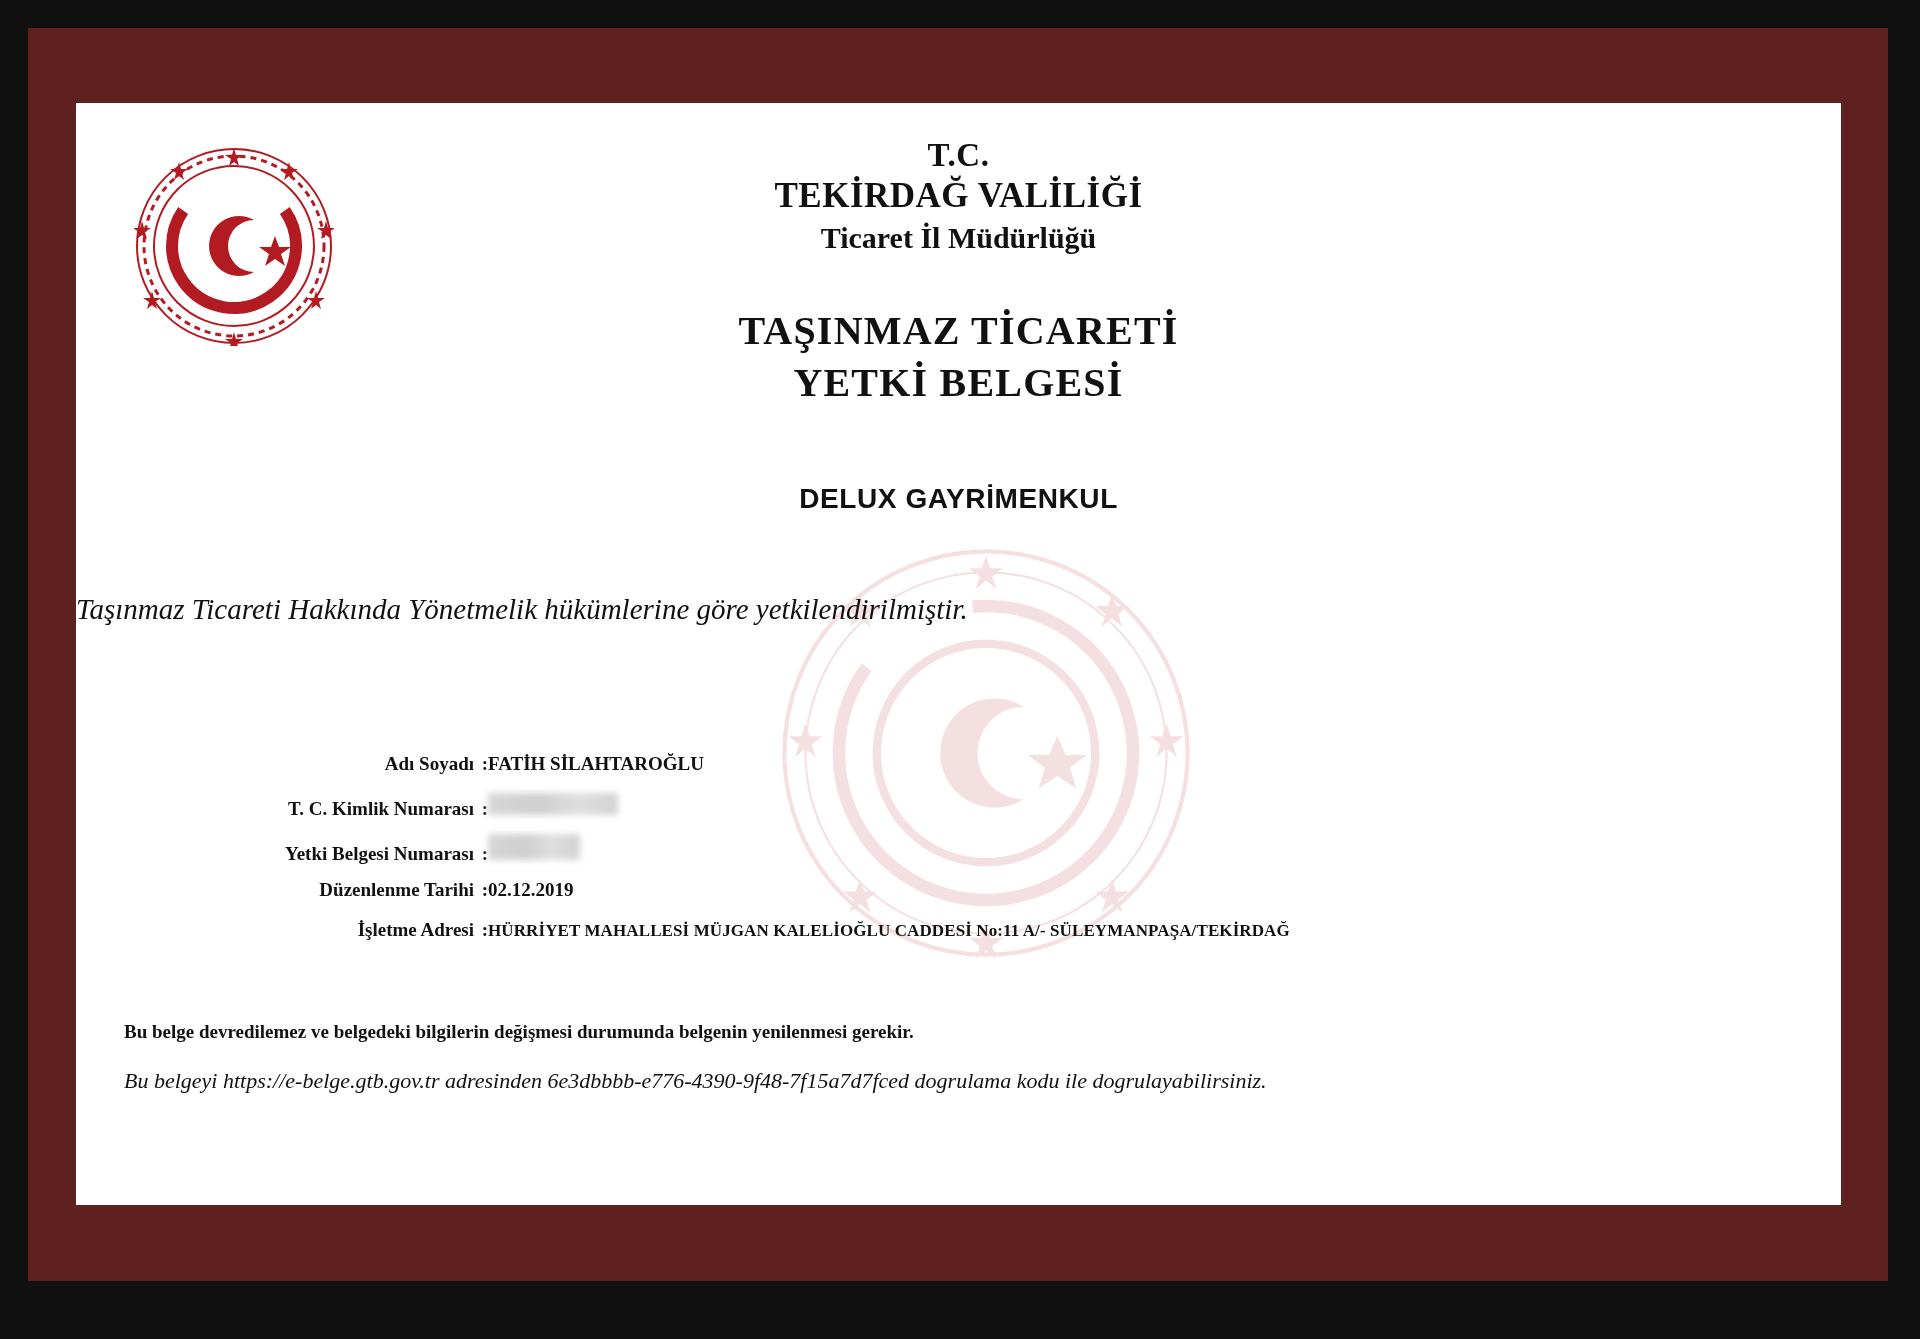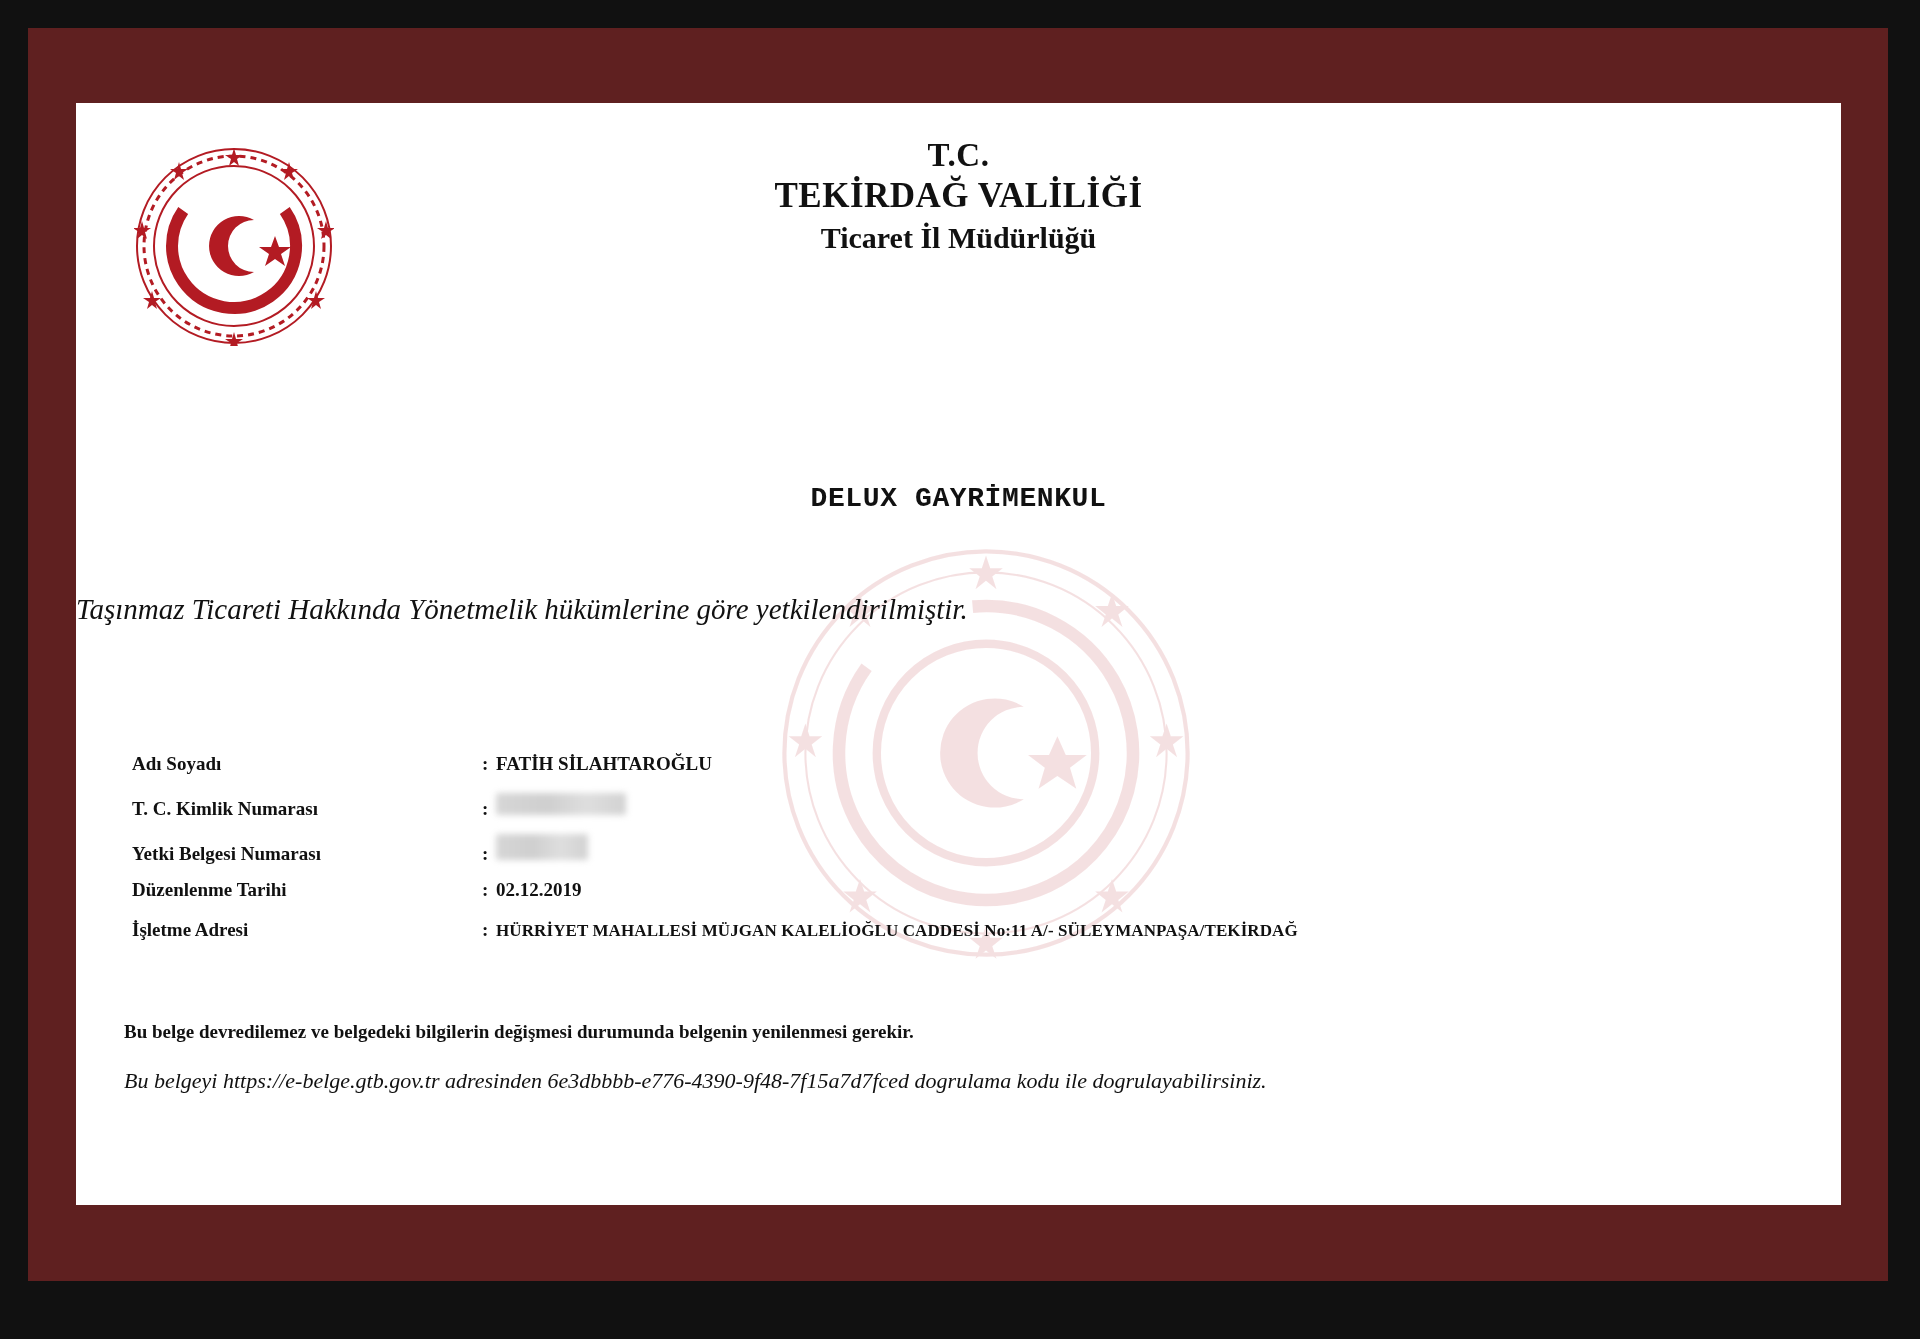--- a/index.html
+++ b/index.html
@@ -106,44 +106,45 @@
     line-height: 1.3;
     color: #111;
   }
 
   .company {
     position: absolute;
     left: 0;
     top: 380px;
     width: 100%;
     text-align: center;
-    font-family: Liberation Mono, monospace;
+    font-family: Liberation Sans, sans-serif;
     font-size: 28px;
     font-weight: bold;
     letter-spacing: 0.6px;
     color: #111;
   }
 
   .statement {
     position: absolute;
     left: 0;
     top: 490px;
     width: 100%;
     text-align: left;
     font-size: 29px;
     font-style: italic;
     color: #111;
   }
 
   
   #fields {
     position: absolute;
-    left: 56px;
+    left: 48px;
     top: 650px;
     width: 1320px;
+    text-align: right;
   }
   .field-row {
     display: flex;
     align-items: baseline;
     margin-bottom: 14px;
     min-height: 26px;
   }
   .field-label {
     width: 350px;
     font-size: 19px;
@@ -267,20 +268,24 @@
           <polygon points="100,186 102,193 109,193 103,197 105,204 100,200 95,204 97,197 91,193 98,193"></polygon>
         </g>
       </svg>
 
       <div class="header-block">
         <div class="hdr1">T.C.</div>
         <div class="hdr2">TEKİRDAĞ VALİLİĞİ</div>
         <div class="hdr3">Ticaret İl Müdürlüğü</div>
       </div>
 
+      <div class="doc-title">
+        <div>TAŞINMAZ TİCARETİ</div>
+        <div>YETKİ BELGESİ</div>
+      </div>
 
       <div class="company">DELUX GAYRİMENKUL</div>
 
       <div class="statement">Taşınmaz Ticareti Hakkında Yönetmelik hükümlerine göre yetkilendirilmiştir.</div>
 
       <div id="fields">
           <div class="field-row">
             <div class="field-label">Adı Soyadı</div>
             <div class="field-colon">:</div>
             <div class="field-value">FATİH SİLAHTAROĞLU</div>

